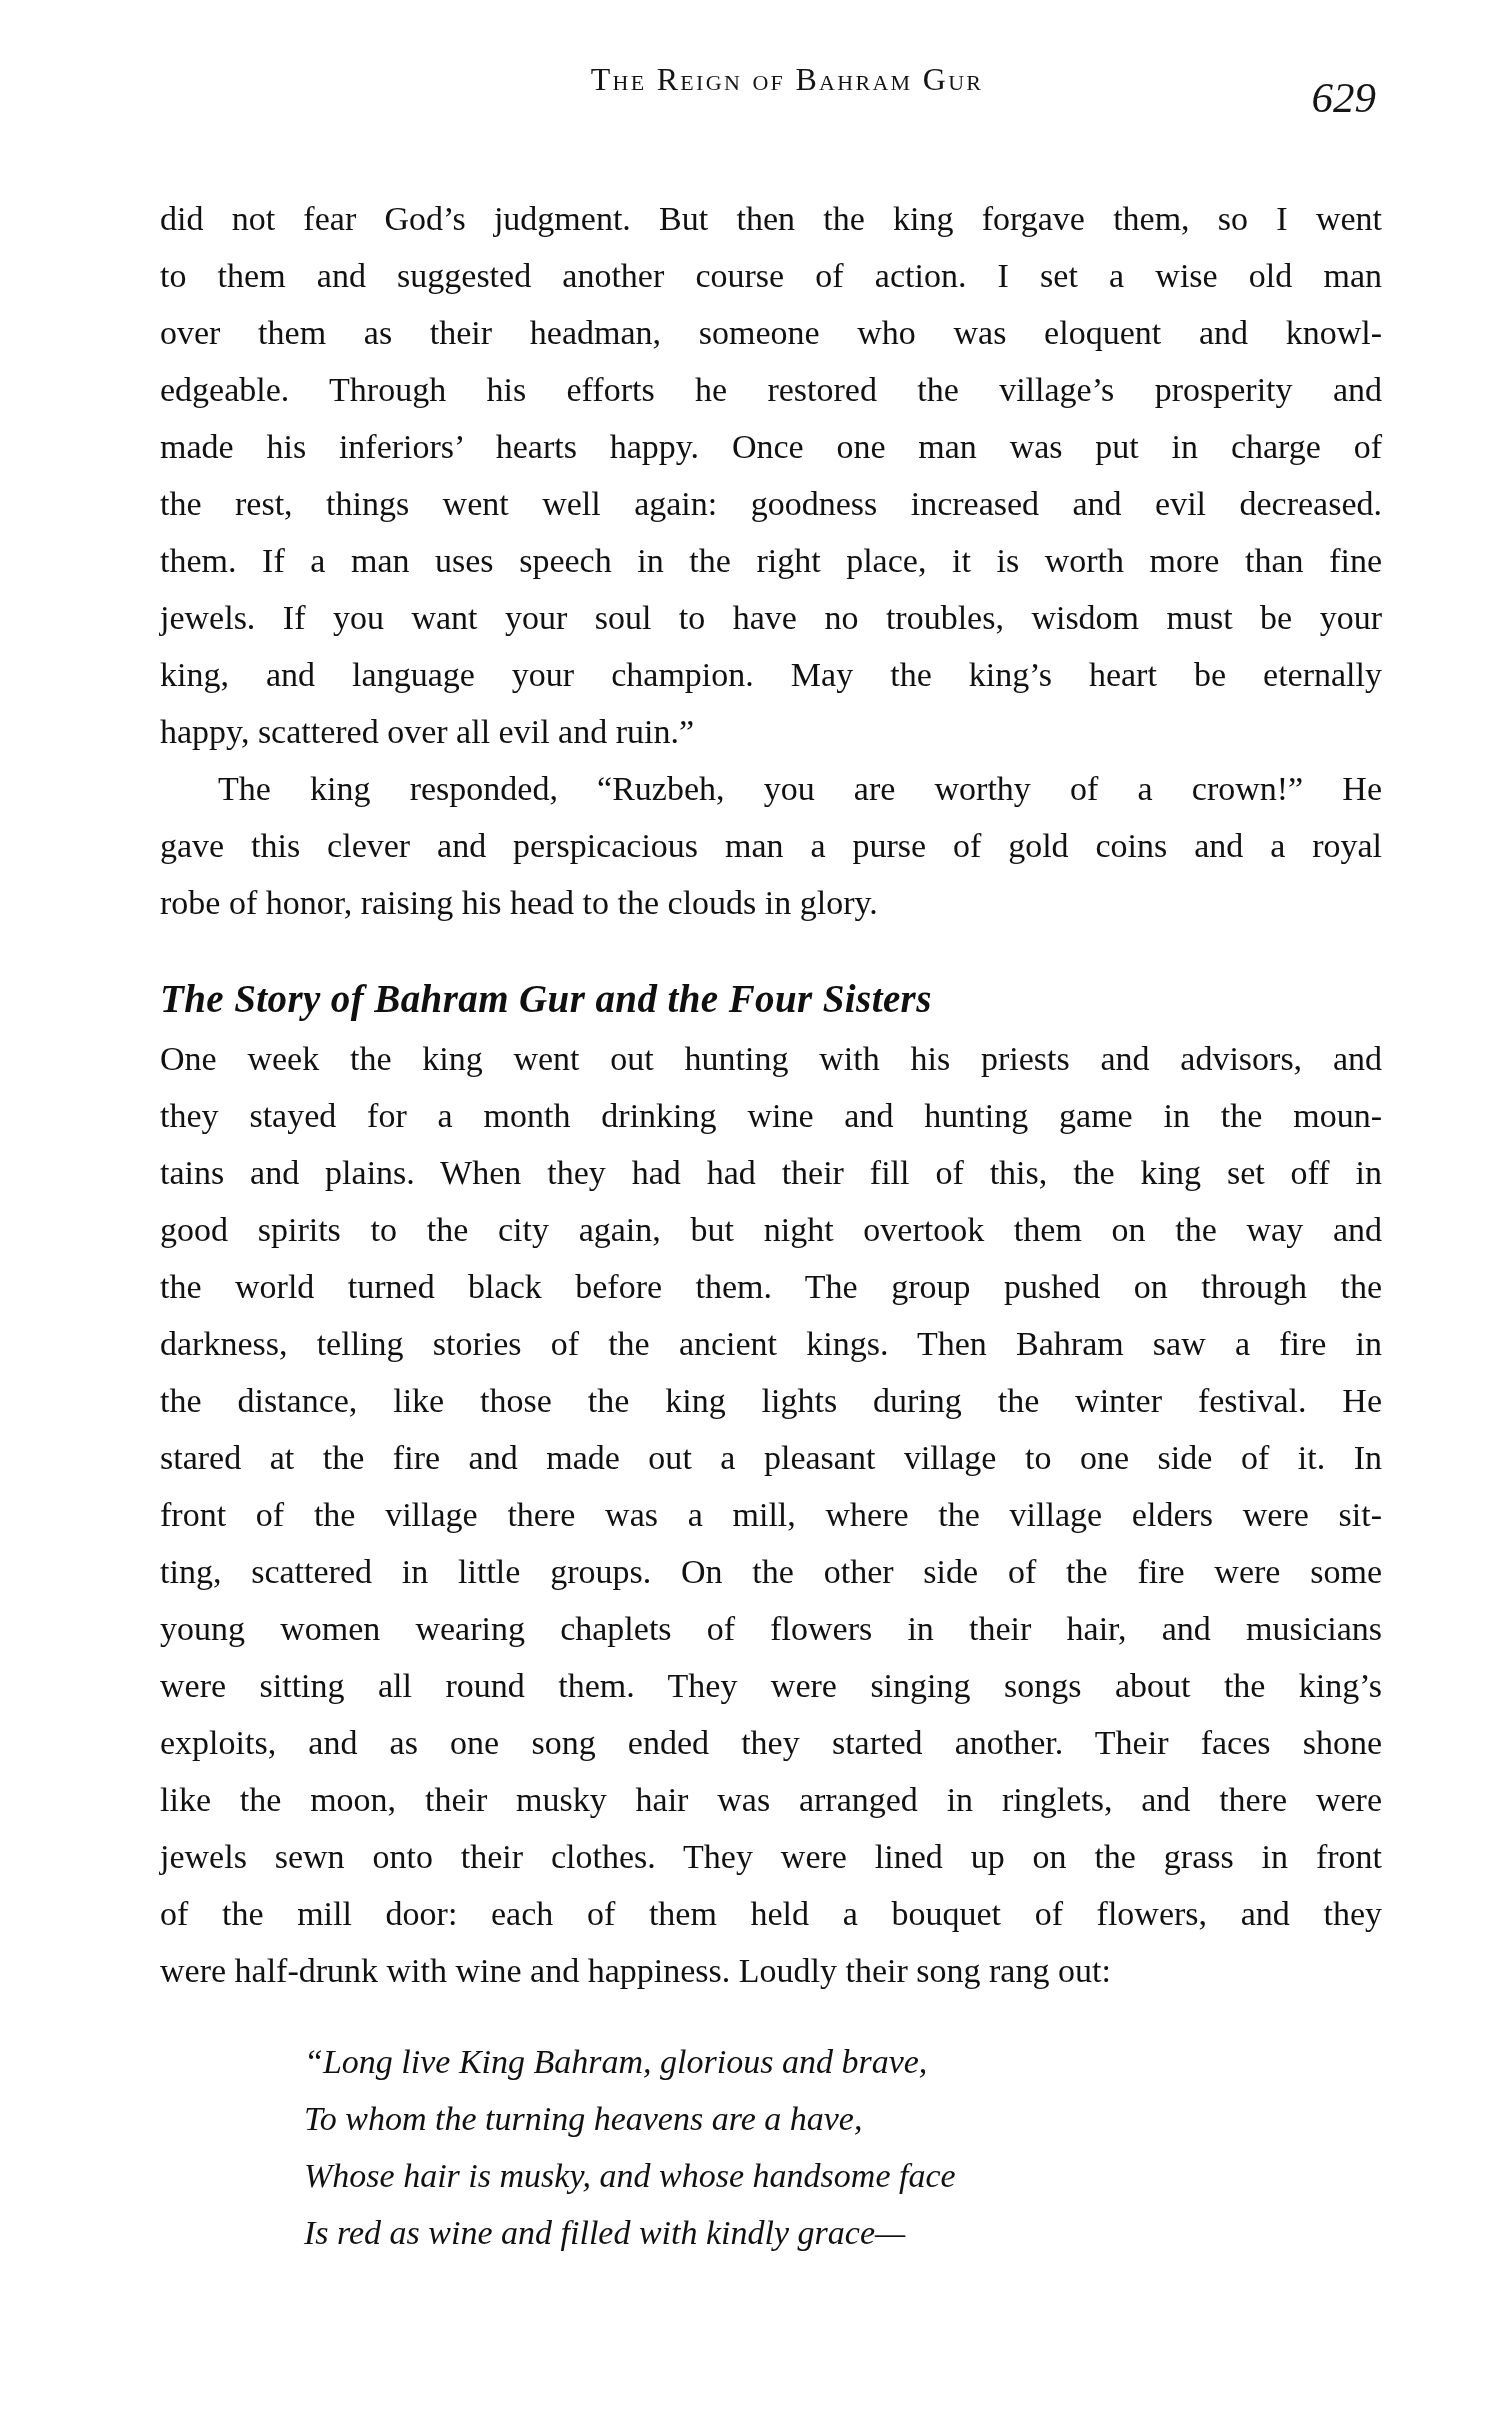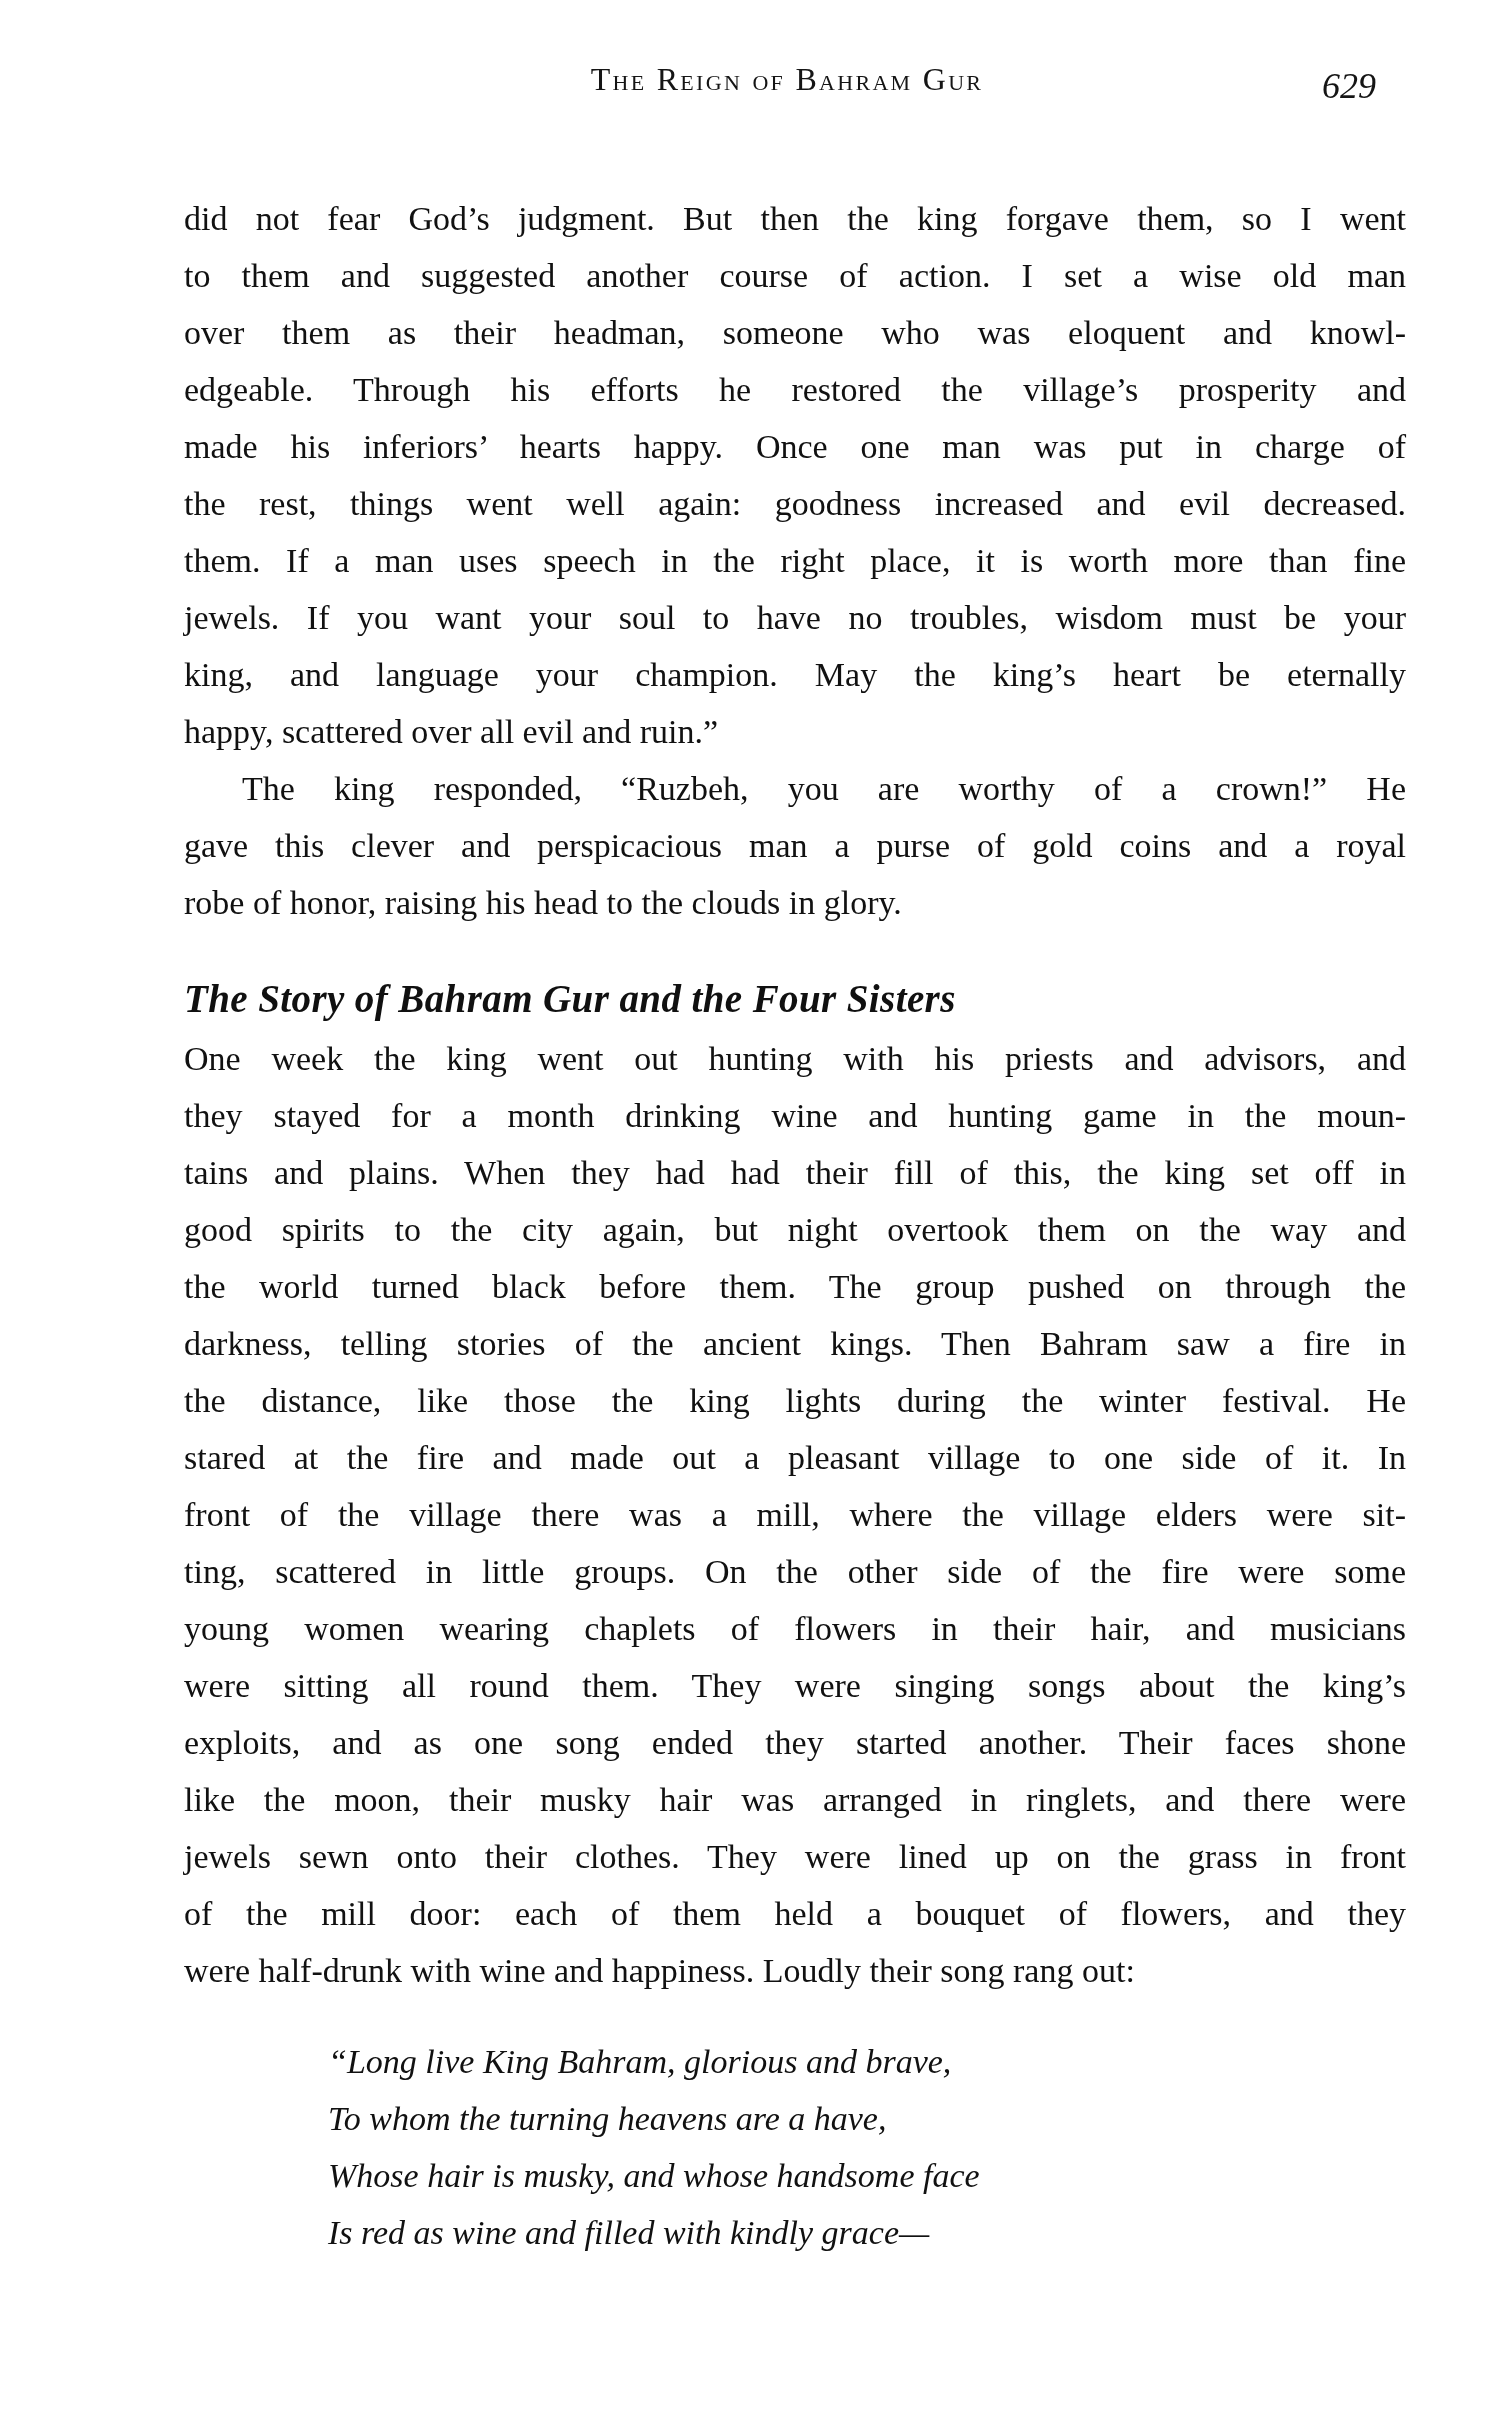--- a/index.html
+++ b/index.html
@@ -28,31 +28,31 @@
     display: block;
     width: 100%;
     text-align: center;
     font-variant: small-caps;
     font-size: 32px;
     letter-spacing: 2.3px;
     color: #151515;
   }
   .page-num {
     position: absolute;
-    top: 4px;
+    top: 12px;
     right: 22px;
     font-style: italic;
-    font-size: 36px;
+    font-size: 43px;
     color: #151515;
   }
   
   .text-body {
     position: absolute;
     top: 190px;
-    left: 184px;
+    left: 160px;
     width: 1222px;
     font-size: 34px;
     line-height: 57px;
   }
   .paragraph { margin: 0; }
   .line {
     height: 57px;
     white-space: normal;
   }
   .line-just {

